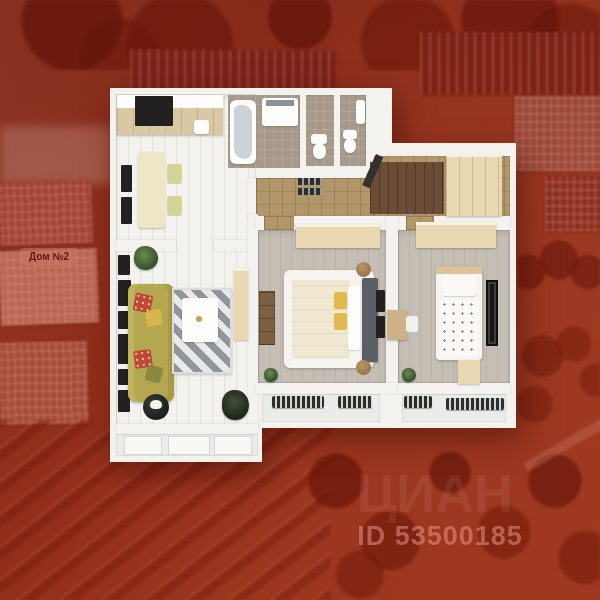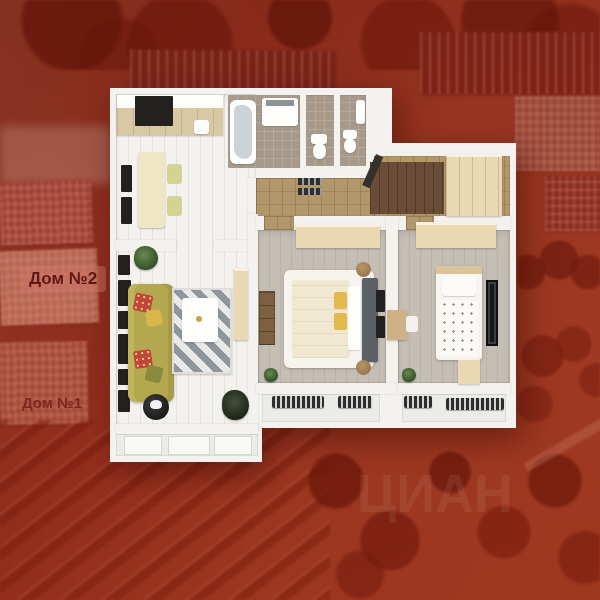--- a/index.html
+++ b/index.html
@@ -39,21 +39,21 @@
   .radi{background:repeating-linear-gradient(90deg,#2d2d2d 0 3px,#d4d4d2 3px 5px);border-radius:2px;box-shadow:0 1px 1px rgba(0,0,0,.3);}
   .plantc{border-radius:46% 54% 52% 48%;background:radial-gradient(circle at 42% 38%,#6a8a4d,#34512c 70%);box-shadow:0 1px 2px rgba(0,0,0,.3);}
   .stool{border-radius:50%;background:radial-gradient(circle at 40% 35%,#b99568,#8a6a42);}
   
   .cap{position:absolute;color:#fff;text-align:center;text-shadow:0 2px 7px rgba(70,10,5,.45);}
   .area{left:260px;top:424px;width:300px;font-size:45px;font-weight:500;letter-spacing:1px;}
   .title{left:40px;top:470px;width:520px;font-size:48px;font-weight:bold;letter-spacing:0;}
   .lid{position:absolute;left:330px;top:521px;width:220px;text-align:center;font-size:27px;font-weight:bold;color:rgba(238,156,143,.5);letter-spacing:1px;}
   .wm{position:absolute;left:320px;top:462px;width:230px;text-align:center;font-size:54px;font-weight:bold;color:rgba(255,255,255,.07);}
   .dom{position:absolute;font-weight:bold;}
-  .dom2{left:20px;top:266px;font-size:17px;color:#5f1813;background:rgba(206,118,104,.5);padding:3px 9px;border-radius:4px;}
+  .dom2{left:20px;top:248px;font-size:10px;color:#5f1813;background:rgba(206,118,104,.5);padding:3px 9px;border-radius:4px;}
   .dom1{left:16px;top:392px;font-size:15px;color:rgba(112,28,20,.8);padding:2px 6px;}
 </style>
 </head>
 <body>
 
 <div class="canvas">
 
   <div class="bg">
     <div class="soft abs" style="inset:0">
       <div class="trees" style="left:0;top:0;width:600px;height:70px"></div>
@@ -65,21 +65,20 @@
       <div class="bldg win-g" style="left:0;top:182px;width:92px;height:62px;background-color:#a5473a;transform:rotate(-2deg)"></div>
       <div class="bldg win-g" style="left:0;top:250px;width:98px;height:74px;background-color:#c0705c;transform:rotate(-2deg)"></div>
       <div class="bldg win-g" style="left:0;top:342px;width:88px;height:82px;background-color:#aa5140;transform:rotate(-1deg)"></div>
       <div class="roads" style="left:0;top:420px;width:330px;height:180px"></div>
       <div class="trees" style="left:300px;top:430px;width:300px;height:170px"></div>
       <div class="trees" style="left:518px;top:200px;width:82px;height:240px;opacity:.8"></div>
       <div class="abs" style="left:520px;top:440px;width:90px;height:10px;background:rgba(225,160,140,.3);transform:rotate(-30deg)"></div>
     </div>
     <div class="tint"></div>
     <div class="dom dom2">Дом №2</div>
-    <div class="dom dom1">Дом №1</div>
   </div>
 
   <div class="plan">
     <div class="shell">
 
       <div class="abs wd" style="left:6px;top:6px;width:140px;height:334px"></div>
       <div class="abs tile" style="left:118px;top:7px;width:72px;height:73px"></div>
       <div class="abs tile" style="left:196px;top:7px;width:28px;height:71px"></div>
       <div class="abs tile" style="left:230px;top:7px;width:26px;height:71px"></div>
       <div class="abs tan" style="left:146px;top:90px;width:254px;height:40px"></div>
@@ -180,14 +179,15 @@
       <div class="abs" style="left:296px;top:228px;width:12px;height:16px;background:#f3f1ec;border-radius:3px"></div>
       <div class="abs cream" style="left:348px;top:272px;width:22px;height:24px"></div>
       <div class="plantc abs" style="left:292px;top:280px;width:14px;height:14px"></div>
       <div class="abs radi" style="left:294px;top:308px;width:28px;height:12px"></div>
       <div class="abs radi" style="left:336px;top:310px;width:58px;height:12px"></div>
 
     </div>
   </div>
 
   <div class="wm">ЦИАН</div>
+  <div class="lid">ID 53500185</div>
 
 </div>
 
 </body></html>

